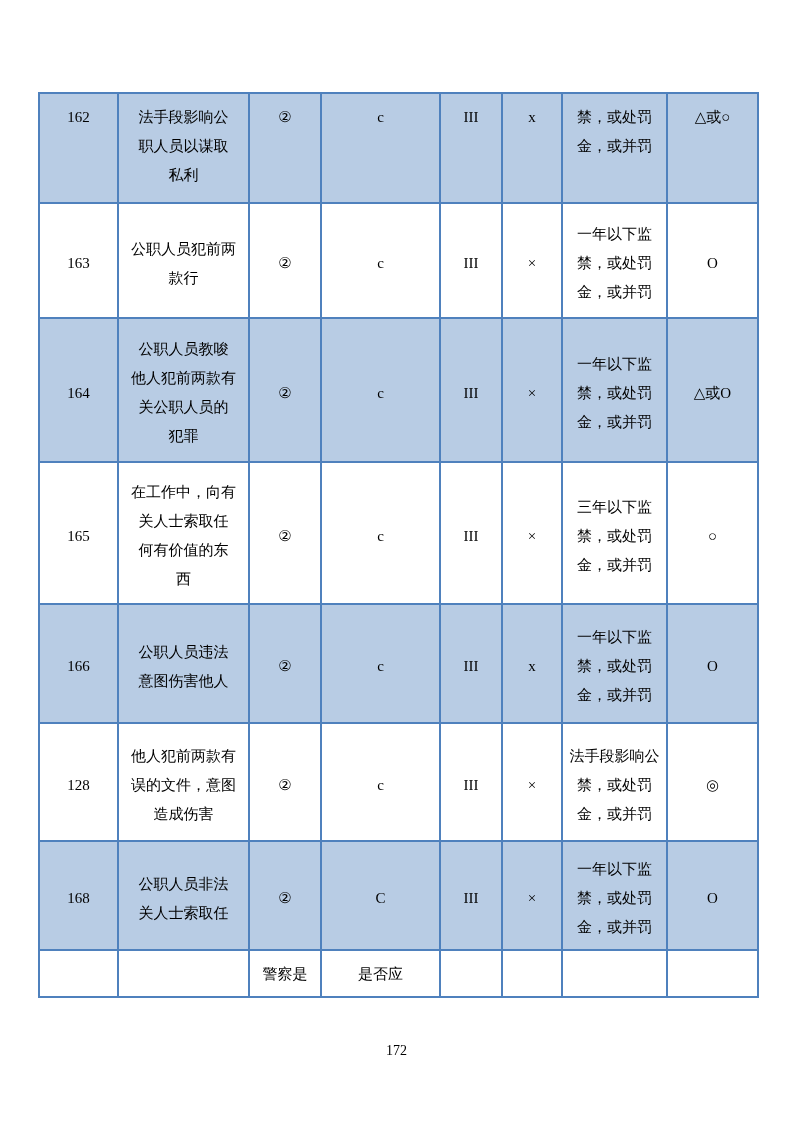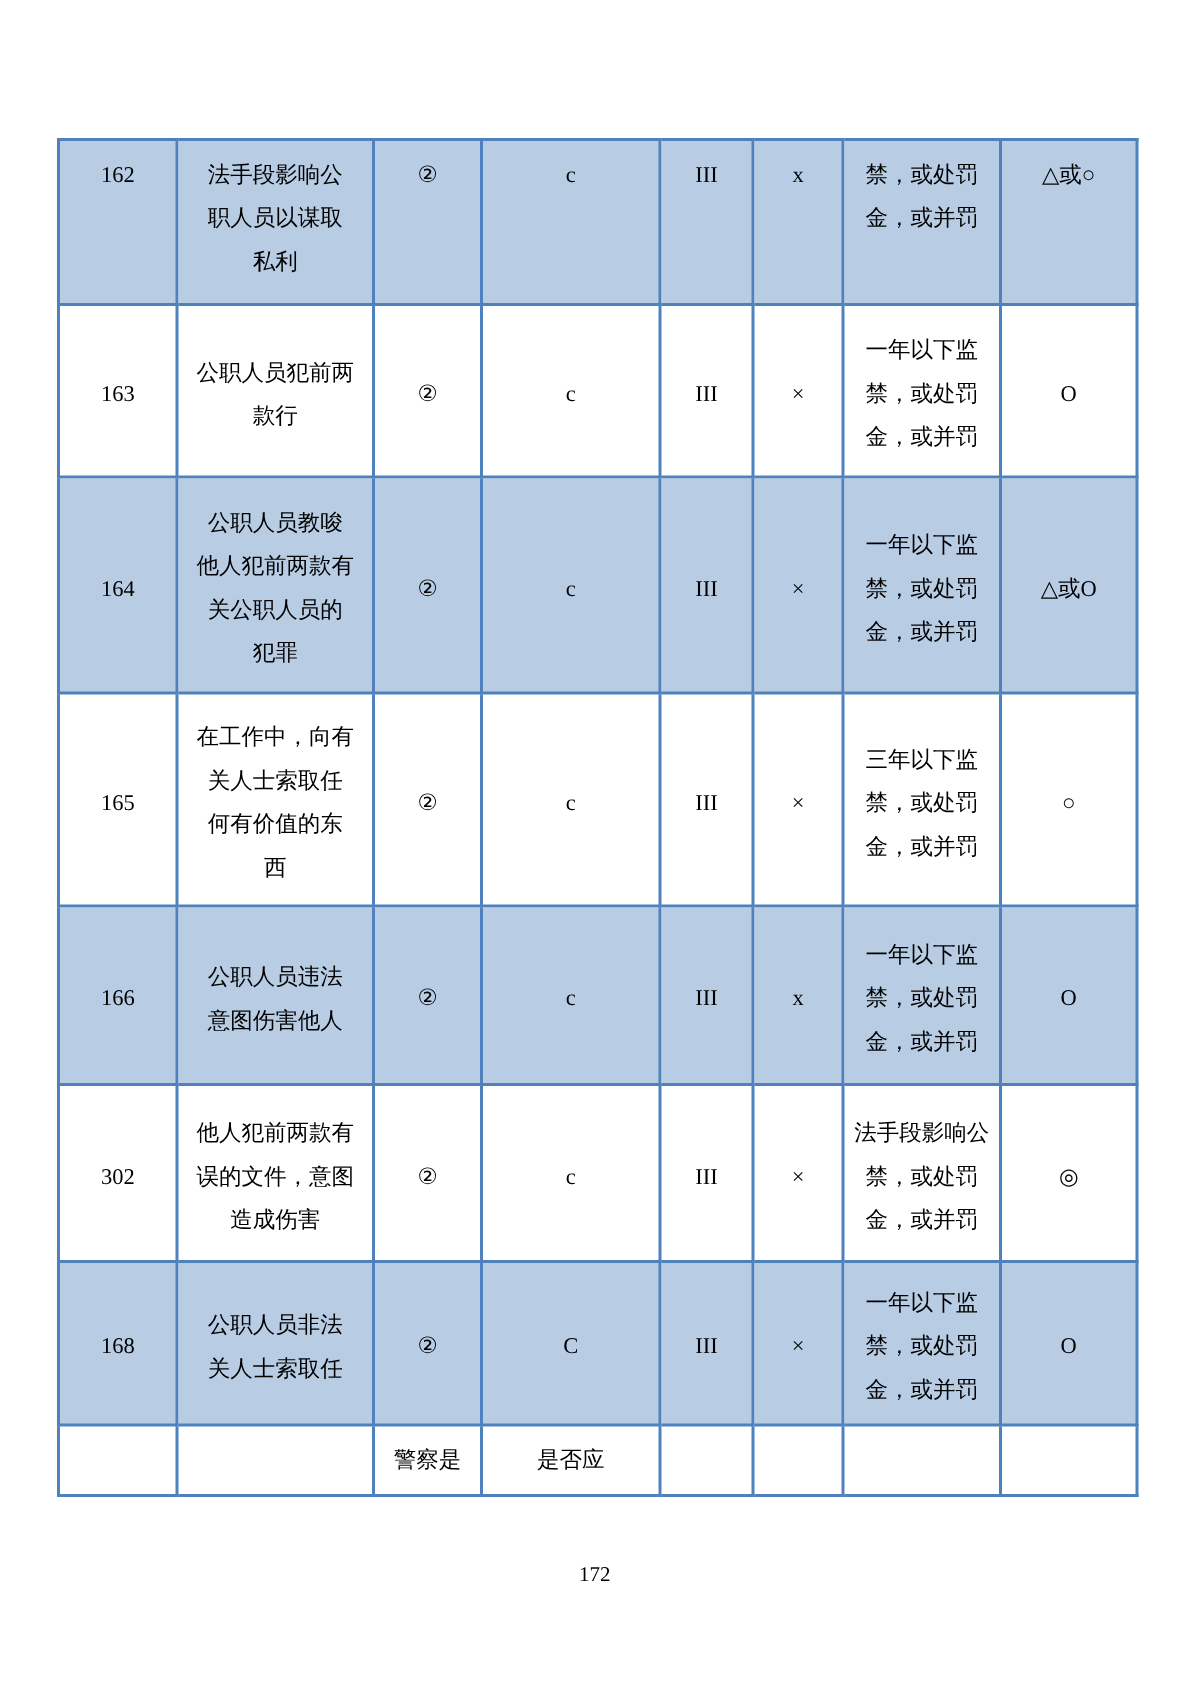--- a/index.html
+++ b/index.html
@@ -144,21 +144,21 @@
         <td>c</td>
         <td>III</td>
         <td>x</td>
         <td class="penalty">一年以下监
 禁，或处罚
 金，或并罚</td>
         <td>O</td>
       </tr>
 
       <tr class="plain row-mid" style="height:118px">
-        <td>302</td>
+        <td>128</td>
         <td class="desc">他人犯前两款有
 误的文件，意图
 造成伤害</td>
         <td>②</td>
         <td>c</td>
         <td>III</td>
         <td>×</td>
         <td class="penalty">法手段影响公
 禁，或处罚
 金，或并罚</td>

